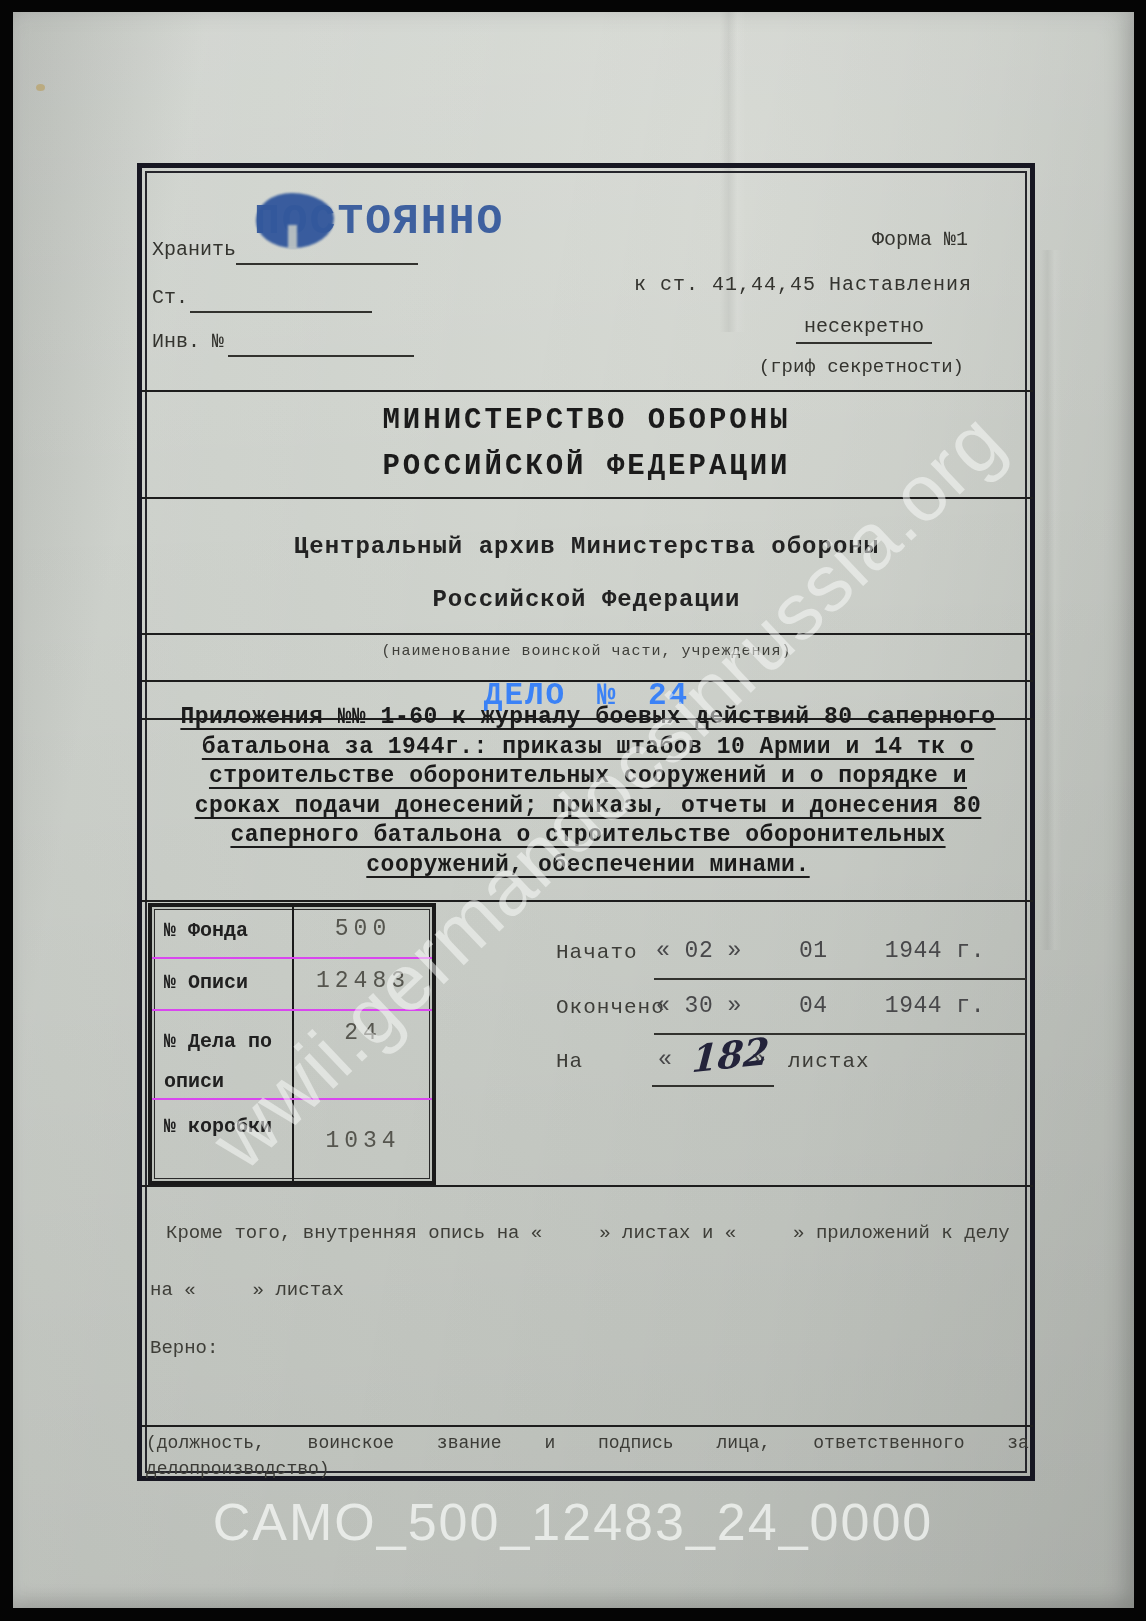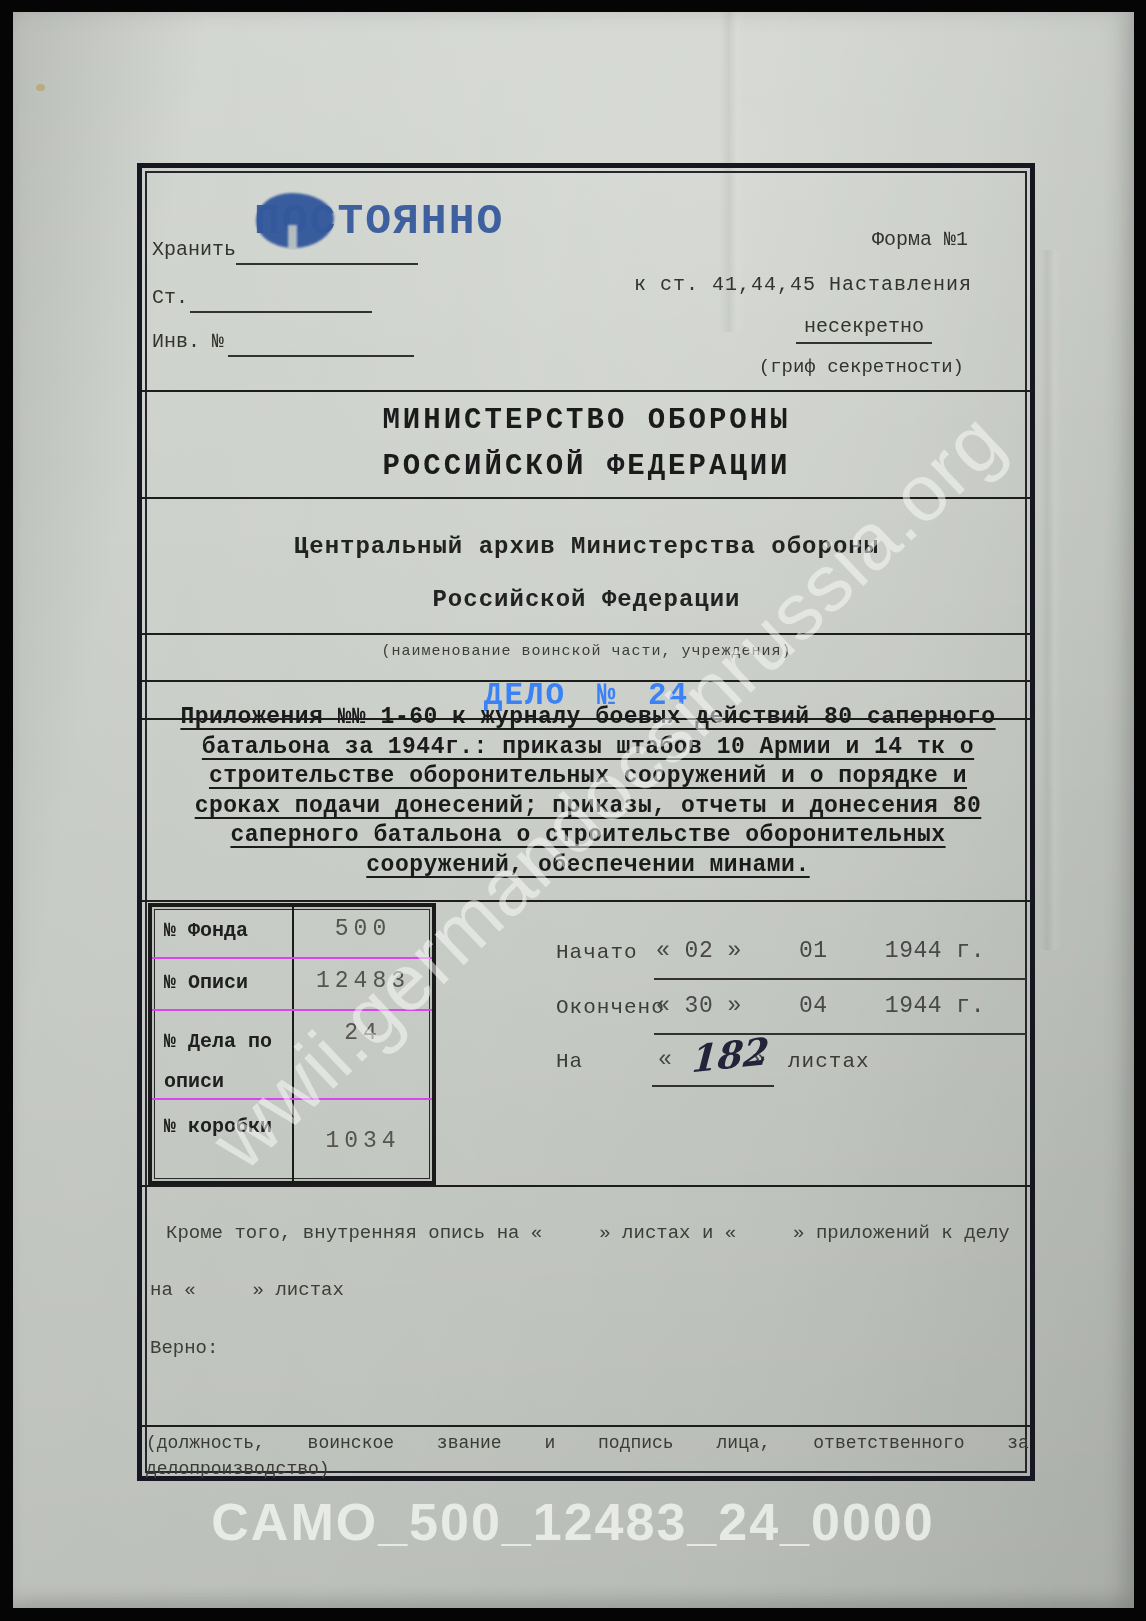--- a/index.html
+++ b/index.html
@@ -75,21 +75,21 @@
   .sign-caption{position:absolute;left:146px;width:886px;font-size:18px;color:#3c3c37;}
   
   .wm-diag{
     position:absolute;left:8px;top:745px;width:1200px;text-align:center;
     font-family:"Liberation Sans",sans-serif;font-size:80px;font-weight:400;
     color:rgba(250,252,250,0.52);transform:rotate(-43.5deg);letter-spacing:1px;z-index:50;
     pointer-events:none;
   }
   .wm-code{
     position:absolute;left:0;top:1492px;width:1146px;text-align:center;
-    font-family:"Liberation Sans",sans-serif;font-size:52px;font-weight:700;
+    font-family:"Liberation Sans",sans-serif;font-size:52px;font-weight:400;
     color:rgba(243,246,243,0.78);letter-spacing:2px;z-index:50;pointer-events:none;
   }
   .speck{position:absolute;border-radius:50%;}
 </style>
 </head>
 <body>
 
 <div class="paper"></div>
 <div class="crease" style="left:720px;top:12px;width:26px;height:320px;"></div>
 <div class="crease" style="left:1040px;top:250px;width:22px;height:700px;"></div>

